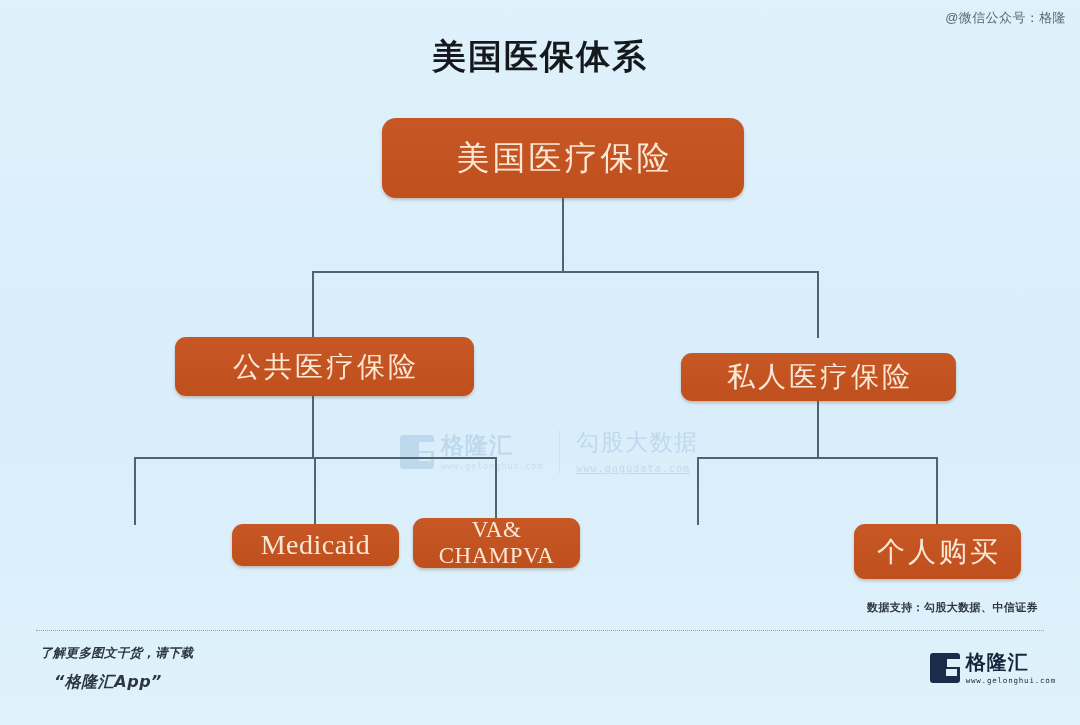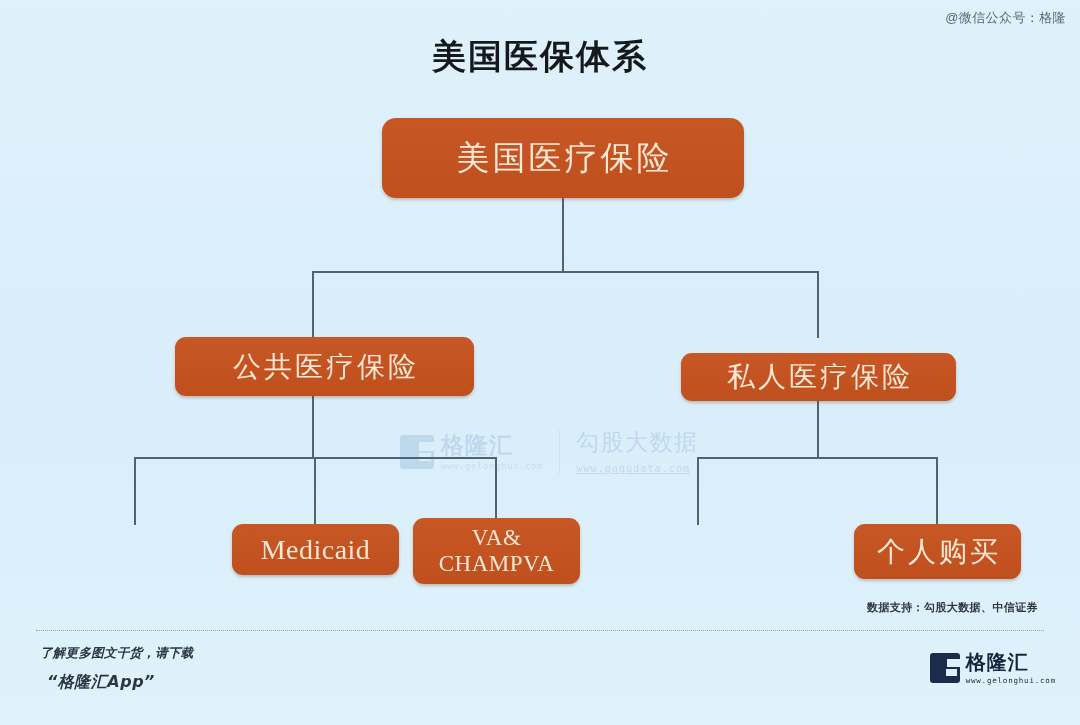--- a/index.html
+++ b/index.html
@@ -152,22 +152,22 @@
   }
   .node.en {
     font-family: "Liberation Serif", "DejaVu Serif", serif;
     letter-spacing: .5px;
   }
 
   #node-root      { left: 382px; top: 118px; width: 362px; height: 80px;  font-size: 33px; border-radius: 14px; }
   #node-public    { left: 175px; top: 337px; width: 299px; height: 59px;  font-size: 28px; }
   #node-private   { left: 681px; top: 353px; width: 275px; height: 48px;  font-size: 28px; }
   #node-medicare  { left: 52px;  top: 524px; width: 167px; height: 55px;  font-size: 28px; }
-  #node-medicaid  { left: 232px; top: 524px; width: 167px; height: 51px;  font-size: 28px; }
-  #node-va        { left: 413px; top: 518px; width: 167px; height: 66px;  font-size: 23px; }
+  #node-medicaid  { left: 232px; top: 524px; width: 167px; height: 42px;  font-size: 28px; }
+  #node-va        { left: 413px; top: 518px; width: 167px; height: 50px;  font-size: 23px; }
   #node-employer  { left: 615px; top: 524px; width: 167px; height: 55px;  font-size: 28px; }
   #node-personal  { left: 854px; top: 524px; width: 167px; height: 55px;  font-size: 28px; }
 
   
   .source-note {
     position: absolute;
     right: 42px;
     top: 600px;
     font-size: 11px;
     font-weight: bold;
@@ -198,21 +198,21 @@
     font-weight: bold;
     font-style: italic;
     letter-spacing: .3px;
   }
   .footer-line2 {
     font-size: 16px;
     font-weight: bold;
     font-style: italic;
     letter-spacing: .5px;
     margin-top: 10px;
-    margin-left: 7px;
+    margin-left: 14px;
   }
   .footer-logo {
     position: absolute;
     right: 24px;
     top: 652px;
     display: flex;
     align-items: center;
   }
   .fl-mark {
     width: 30px; height: 30px;

